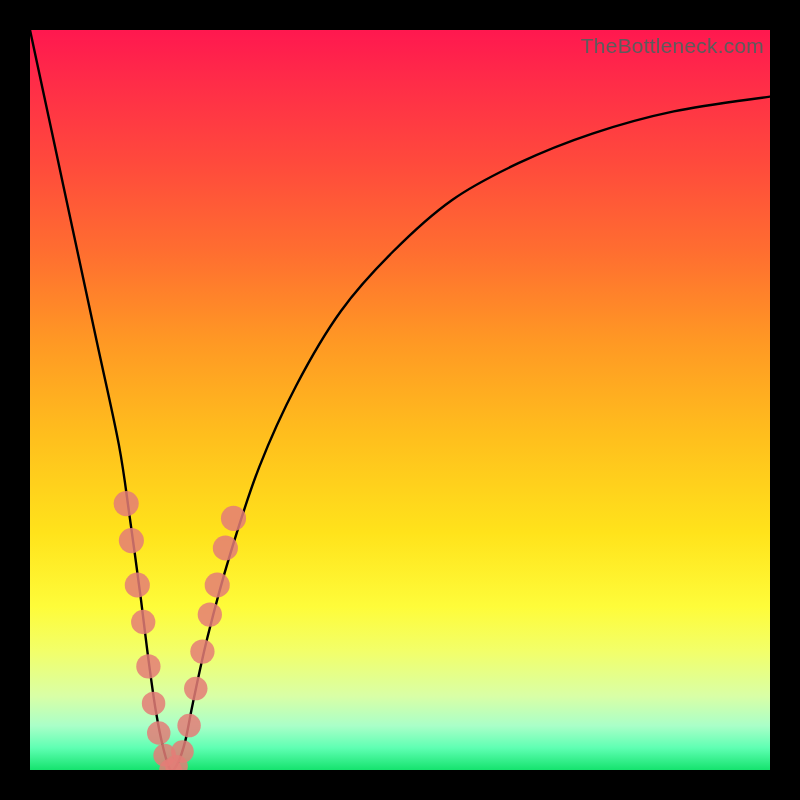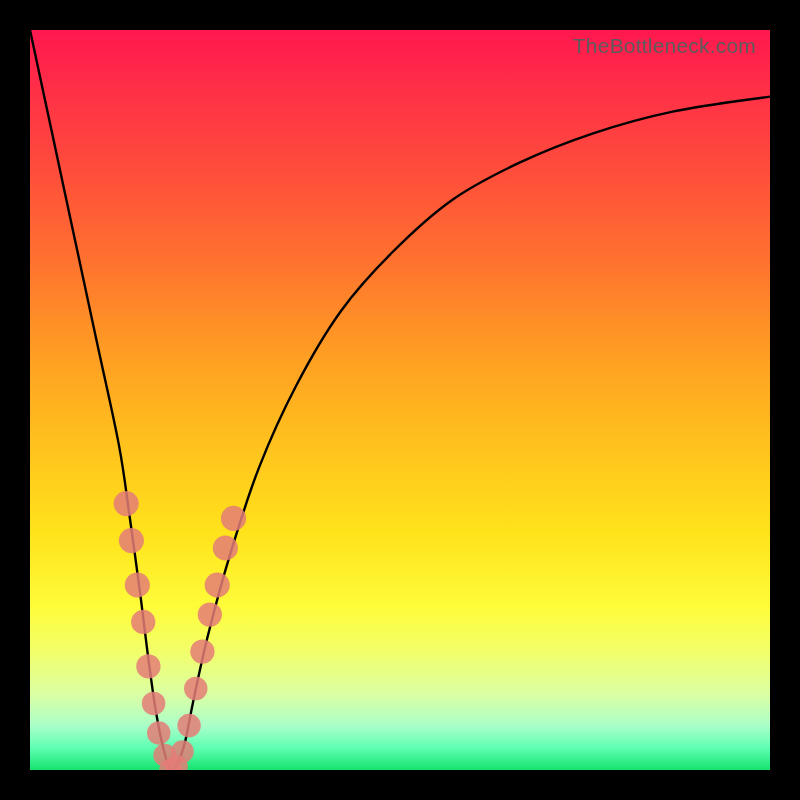--- a/index.html
+++ b/index.html
@@ -36,21 +36,21 @@
       #d9ffa6 90%,
       #aaffc8 94%,
       #5fffb3 97%,
       #15e36e 100%
     );
     overflow: hidden;
   }
   .attribution {
     position: absolute;
     top: 4px;
-    right: 14px;
+    right: 6px;
     color: #5c5c5c;
     font-size: 21px;
     font-weight: 400;
     letter-spacing: 0.2px;
     user-select: none;
   }
   svg.curve {
     position: absolute;
     left: 0; top: 0;
     width: 740px;

